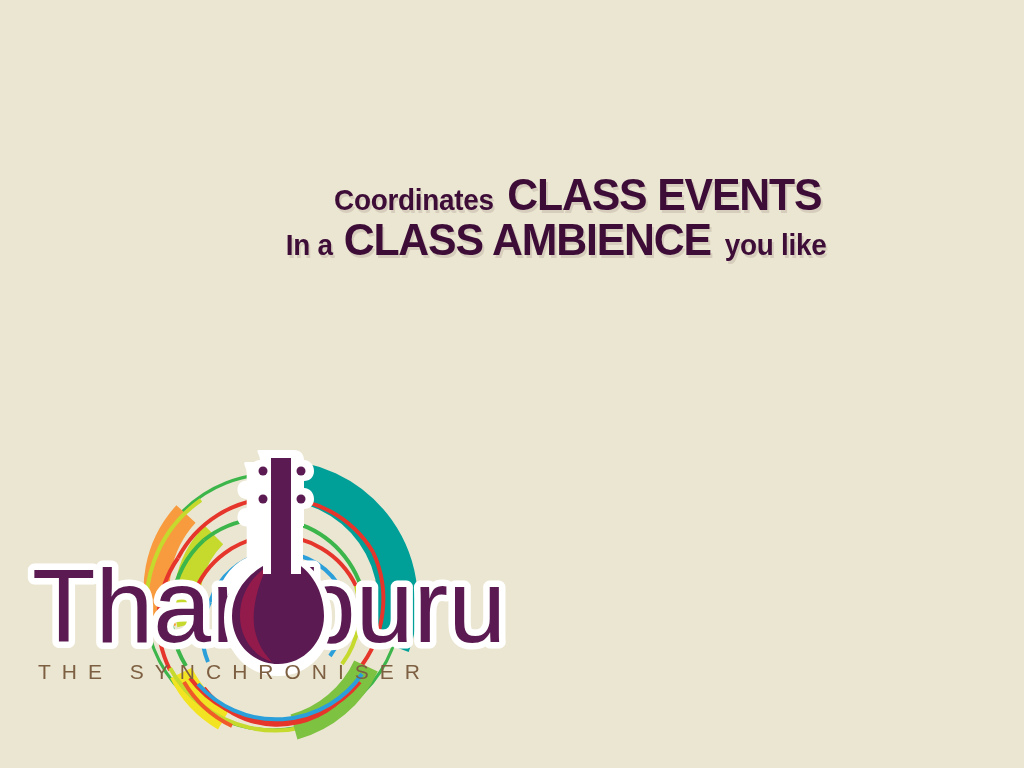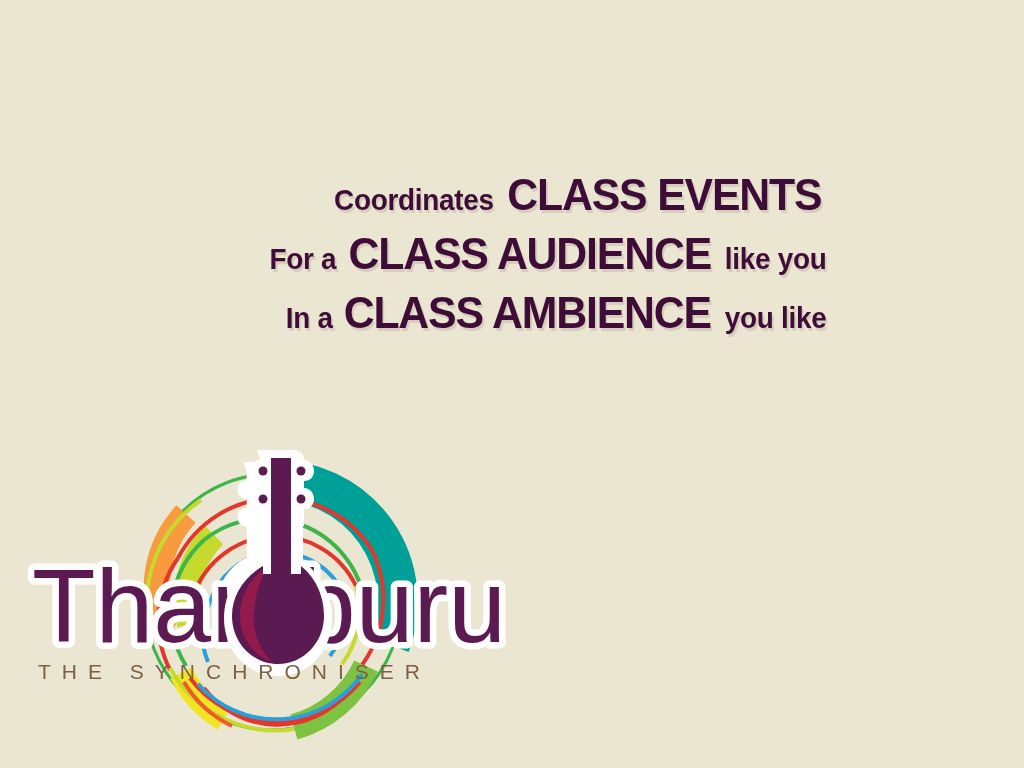--- a/index.html
+++ b/index.html
@@ -53,21 +53,21 @@
   }
   .hl-big {
     font-family: "Liberation Sans", sans-serif;
     font-weight: bold;
     font-size: 45px;
     letter-spacing: -1.2px;
     transform: scaleX(0.95);
     display: inline-block;
     vertical-align: baseline;
   }
-  #line1 { margin-bottom: 14px; }
+  #line1 { }
   #line2 { margin-bottom: 14px; }
 
   
   #logo {
     position: absolute;
     left: 18px;
     top: 434px;
     width: 510px;
     height: 310px;
   }
@@ -103,23 +103,20 @@
 <body>
 
 <div id="slide">
 
   <div id="headline">
 
     <span class="headline-line" id="line1">
       <span class="hl-small">Coordinates </span><span class="hl-big">CLASS EVENTS</span><span class="hl-small"></span>
     </span>
 
-    <span class="headline-line" id="line2">
-      <span class="hl-small">For a </span><span class="hl-big">CLASS AUDIENCE</span><span class="hl-small"> like you</span>
-    </span>
 
     <span class="headline-line" id="line3">
       <span class="hl-small">In a </span><span class="hl-big">CLASS AMBIENCE</span><span class="hl-small"> you like</span>
     </span>
 
   </div>
 
   <div id="logo">
     <svg viewBox="0 0 510 310" xmlns="http://www.w3.org/2000/svg">
 

